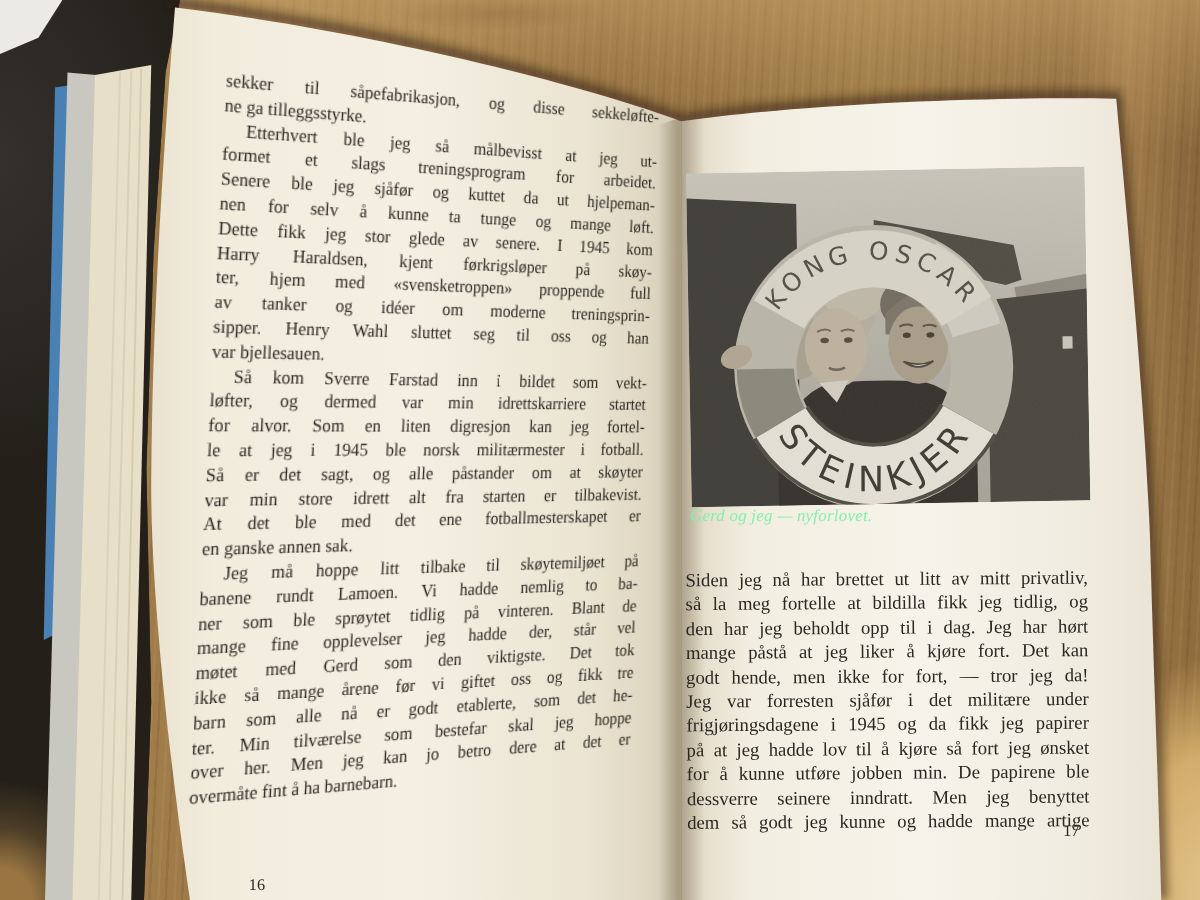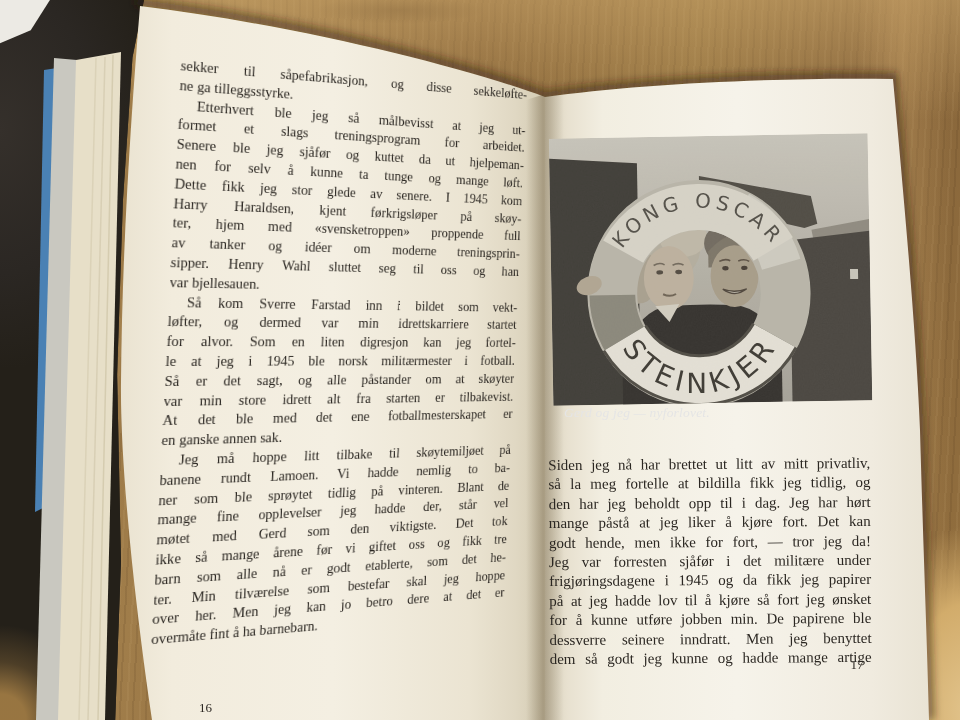--- a/index.html
+++ b/index.html
@@ -35,22 +35,22 @@
     font-size:15.2px;line-height:19.8px;color:#2b2722;
     transform-origin:0% 50%;
     transform:perspective(820px) rotateY(13.5deg) skewX(-3deg);}
   .line{text-align:justify;text-align-last:justify;white-space:normal;}
   .line.parend{text-align-last:left;}
   .line.indent{text-indent:1.25em;}
 
   
   .photo-wrap{position:absolute;left:551px;top:136px;width:319px;height:267px;
     transform:rotate(-1deg);}
-  .caption{position:absolute;left:564px;top:405px;width:280px;
-    font-style:italic;font-size:13.5px;color:#e5e5e5;letter-spacing:.2px;}
+  .caption{position:absolute;left:552px;top:405px;width:280px;
+    font-style:italic;font-size:13.5px;color:#86efac;letter-spacing:.2px;}
   .right-text{position:absolute;left:549px;top:455px;width:322px;
     font-size:15px;line-height:19.4px;color:#2b2722;transform:rotate(-0.4deg);}
   .pagenum{position:absolute;font-size:13px;color:#2b2722;}
   .pagenum.left{left:183px;top:700px;margin-left:16px;}
   .pagenum.right{left:840px;top:657px;width:34px;text-align:center;}
 </style>
 </head>
 <body>
 
 <div class="wood"></div>

